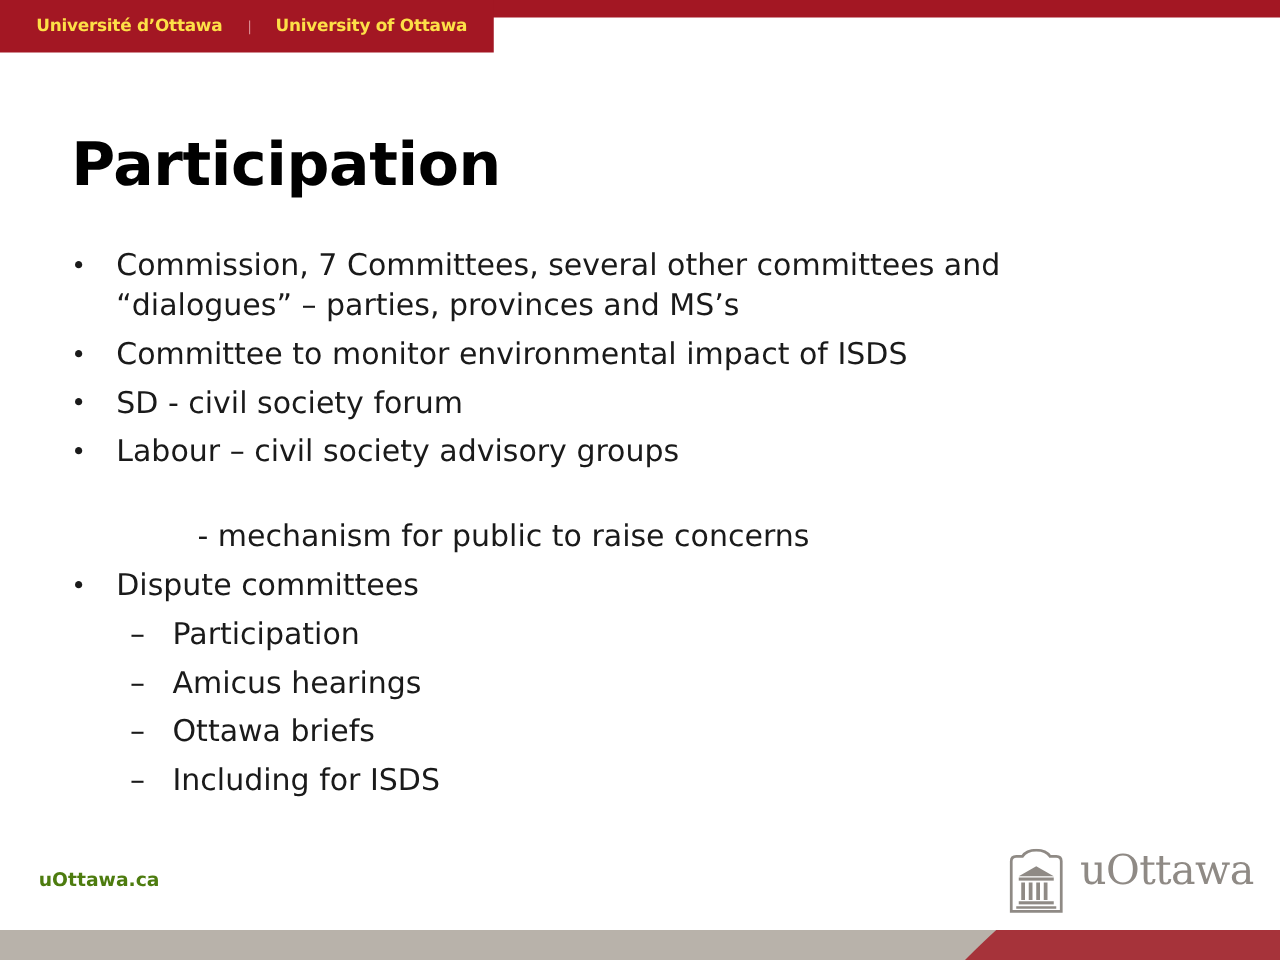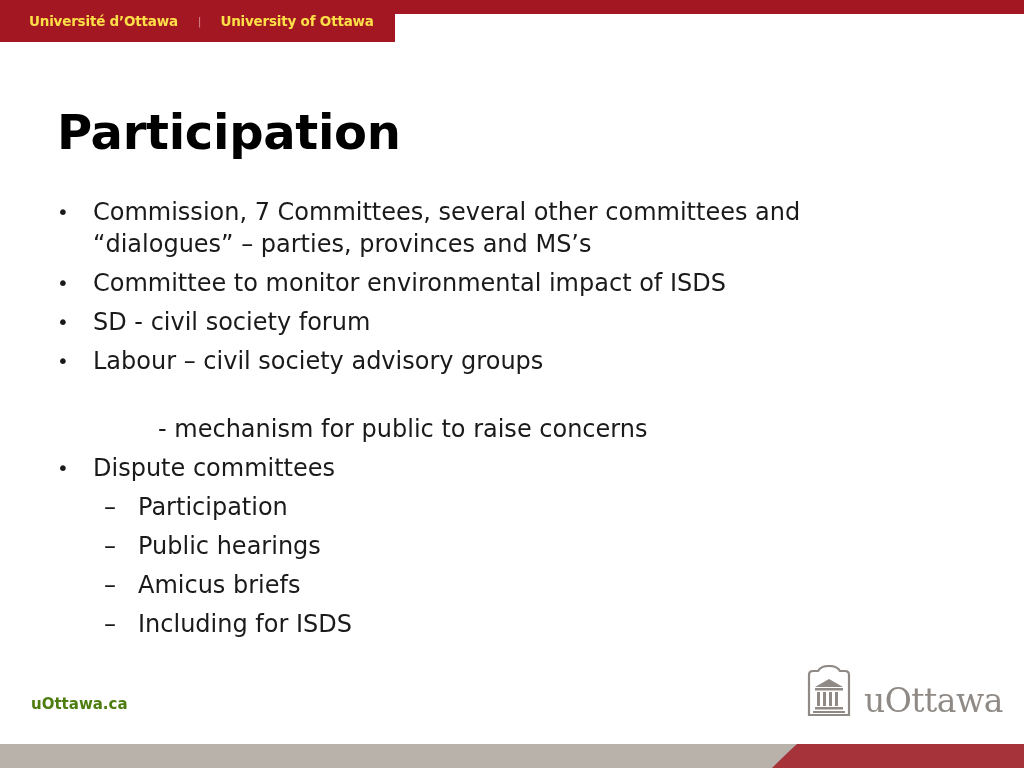--- a/index.html
+++ b/index.html
@@ -98,23 +98,23 @@
     .footer-url {
       position: absolute;
       left: 31px; top: 695px;
       color: #4d7c0f;
       font-family: "DejaVu Sans", "Liberation Sans", sans-serif;
       font-weight: bold;
       font-size: 15px;
     }
     .logo {
       position: absolute;
-      left: 806px; top: 665px;
+      left: 806px; top: 679px;
       display: flex;
-      align-items: flex-end;
+      align-items: flex-start;
     }
     .logo-icon { width: 46px; height: 52px; }
     .logo-text {
       margin-left: 12px;
       color: #8f8a85;
       font-family: "DejaVu Serif", "Liberation Serif", serif;
       font-size: 33px;
       letter-spacing: -0.5px;
       line-height: 1;
     }
@@ -165,25 +165,25 @@
       <span class="glyph">•</span>
       <span class="text">Dispute committees</span>
     </div>
 
     <div class="sub-row">
       <span class="glyph">–</span>
       <span>Participation</span>
     </div>
     <div class="sub-row">
       <span class="glyph">–</span>
-      <span>Public hearings</span>
-    </div>
-    <div class="sub-row">
-      <span class="glyph">–</span>
-      <span>Amicus briefs</span>
+      <span>Amicus hearings</span>
+    </div>
+    <div class="sub-row">
+      <span class="glyph">–</span>
+      <span>Ottawa briefs</span>
     </div>
     <div class="sub-row">
       <span class="glyph">–</span>
       <span>Including for ISDS</span>
     </div>
   </div>
 
   <div class="footer-url">uOttawa.ca</div>
 
   <div class="logo">

